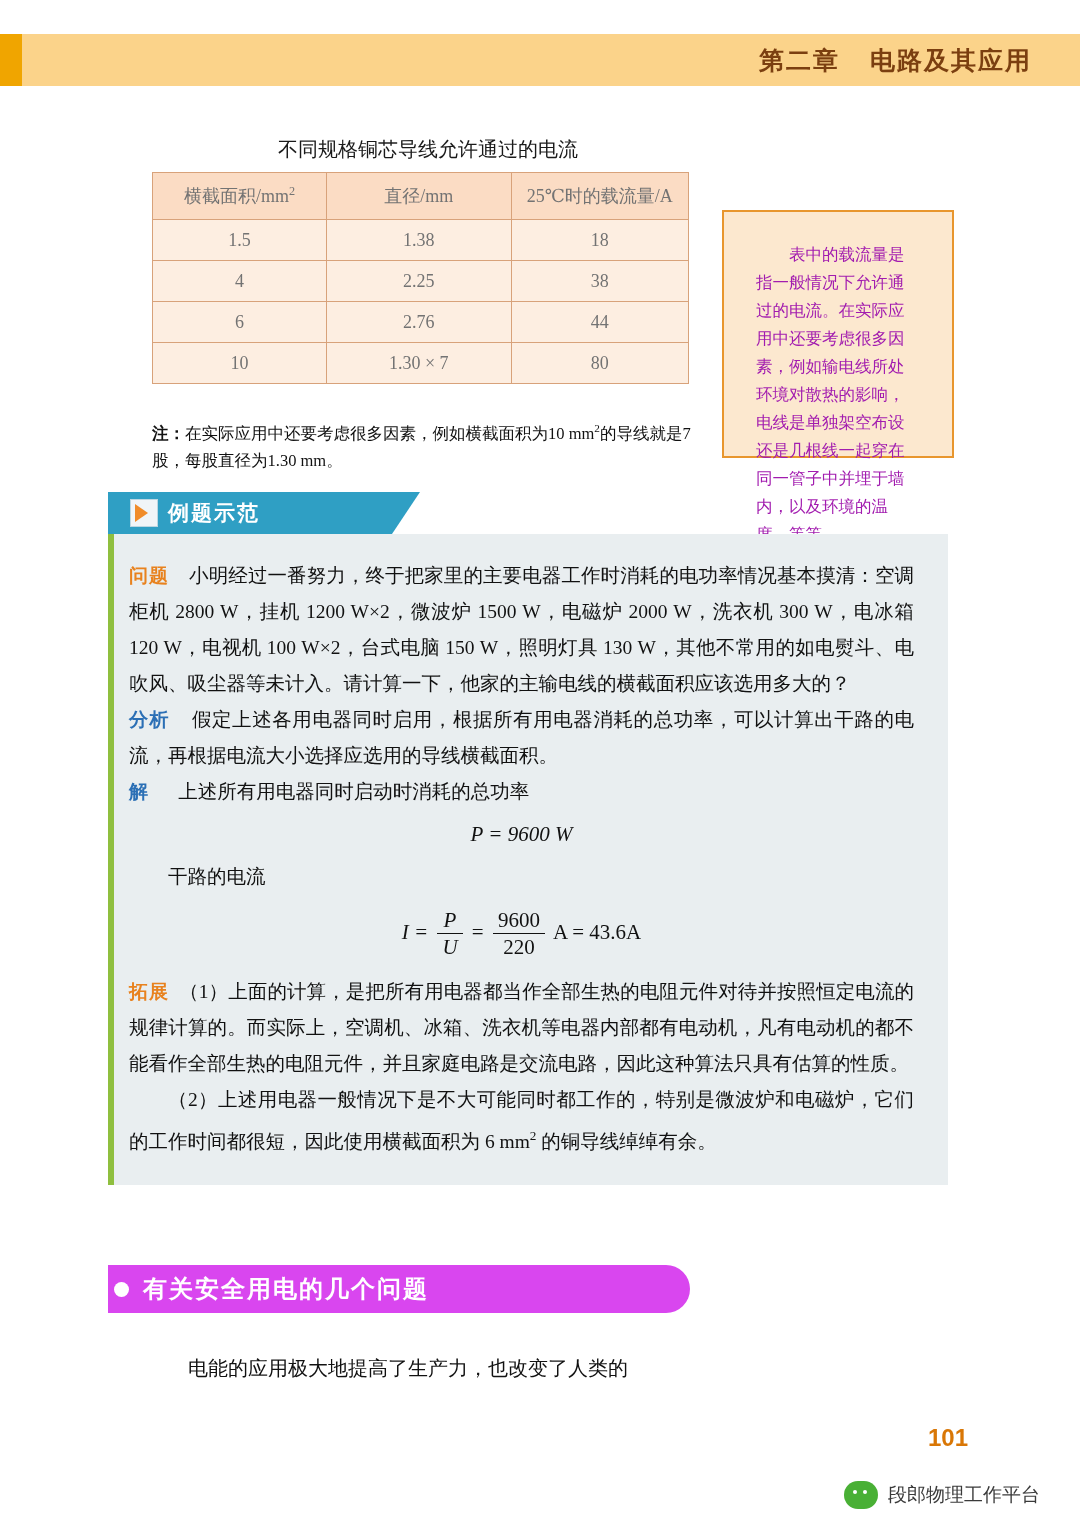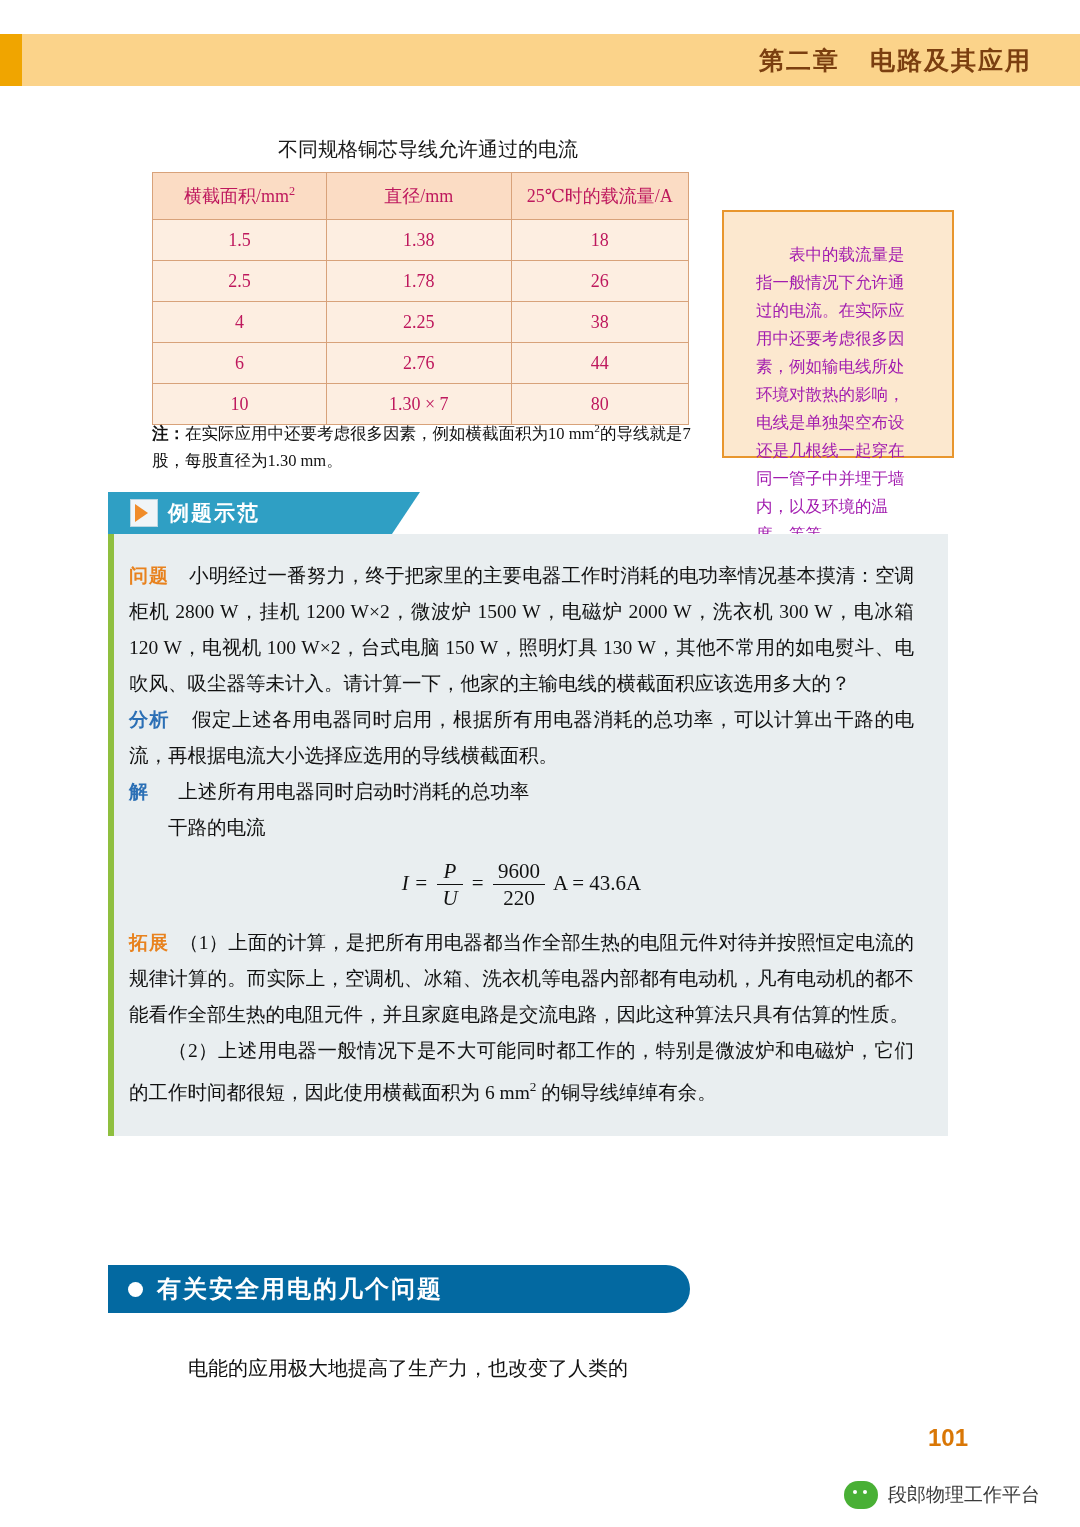--- a/index.html
+++ b/index.html
@@ -61,21 +61,21 @@
     width: 537px;
     border-collapse: collapse;
     background: #fdf0e4;
     font-size: 18px;
   }
   .data-table th, .data-table td {
     border: 1px solid #d8a27a;
     text-align: center;
     height: 38px;
     font-weight: normal;
-    color: #be185d;
+    color: #737373;
   }
   .data-table thead th {
     background: #fbdcc4;
     height: 44px;
     font-size: 18px;
   }
   .data-table td {
     background: #fdeee1;
   }
   .data-table .colA { width: 174px; }
@@ -204,25 +204,25 @@
   .frac .den { display: block; padding: 0 5px; line-height: 1.3; }
   .sp-before { margin-top: 8px; }
 
   
   .section-bar {
     position: absolute;
     left: 108px;
     top: 1265px;
     width: 582px;
     height: 48px;
-    background: #0369a1;
+    background: #d946ef;
     border-radius: 0 24px 24px 0;
     display: flex;
     align-items: center;
-    padding-left: 20px;
+    padding-left: 6px;
     box-sizing: border-box;
   }
   .section-dot {
     width: 15px; height: 15px;
     border-radius: 50%;
     background: #ffffff;
     margin-right: 14px;
     flex: none;
   }
   .section-bar .section-title {
@@ -303,25 +303,20 @@
       <th class="colA"><span>横截面积/mm</span><sup>2</sup></th>
       <th class="colB">直径/mm</th>
       <th class="colC">25℃时的载流量/A</th>
     </tr>
   </thead>
   <tbody>
     <tr>
       <td>1.5</td>
       <td>1.38</td>
       <td>18</td>
-    </tr>
-    <tr>
-      <td>2.5</td>
-      <td>1.78</td>
-      <td>26</td>
     </tr>
     <tr>
       <td>4</td>
       <td>2.25</td>
       <td>38</td>
     </tr>
     <tr>
       <td>6</td>
       <td>2.76</td>
       <td>44</td>
@@ -353,20 +348,23 @@
       &nbsp;&nbsp;&nbsp;<span>小明经过一番努力，终于把家里的主要电器工作时消耗的电功率情况基本摸清：空调柜机 2800 W，挂机 1200 W×2，微波炉 1500 W，电磁炉 2000 W，洗衣机 300 W，电冰箱 120 W，电视机 100 W×2，台式电脑 150 W，照明灯具 130 W，其他不常用的如电熨斗、电吹风、吸尘器等未计入。请计算一下，他家的主输电线的横截面积应该选用多大的？</span>
     </p>
     <p>
       <span class="lbl lbl-blue">分析</span>
       &nbsp;&nbsp;&nbsp;<span>假定上述各用电器同时启用，根据所有用电器消耗的总功率，可以计算出干路的电流，再根据电流大小选择应选用的导线横截面积。</span>
     </p>
     <p class="sp-before">
       <span class="lbl lbl-blue">解</span>
       &nbsp;&nbsp;&nbsp;&nbsp;&nbsp;<span>上述所有用电器同时启动时消耗的总功率</span>
     </p>
+    <div class="formula">
+      <span class="ital">P = 9600 W</span>
+    </div>
     <p class="indent">干路的电流</p>
     <div class="formula">
       <span class="ital">I =</span>
       <span class="frac">
         <span class="num ital">P</span>
         <span class="den ital">U</span>
       </span>
       <span>=</span>
       <span class="frac">
         <span class="num">9600</span>

